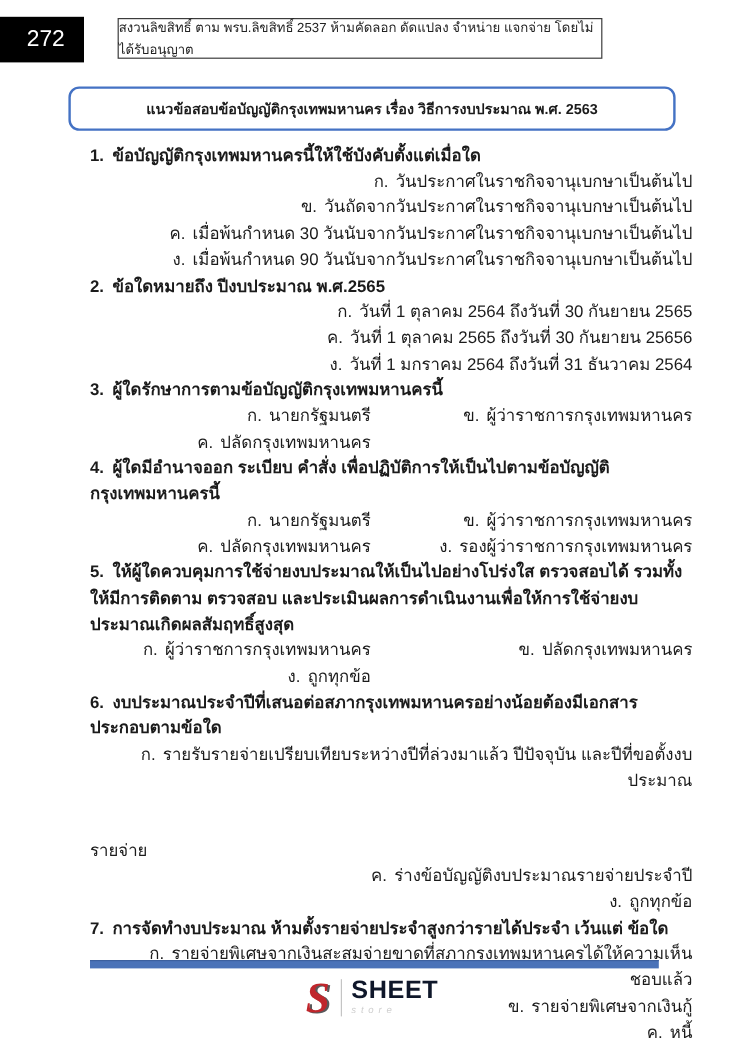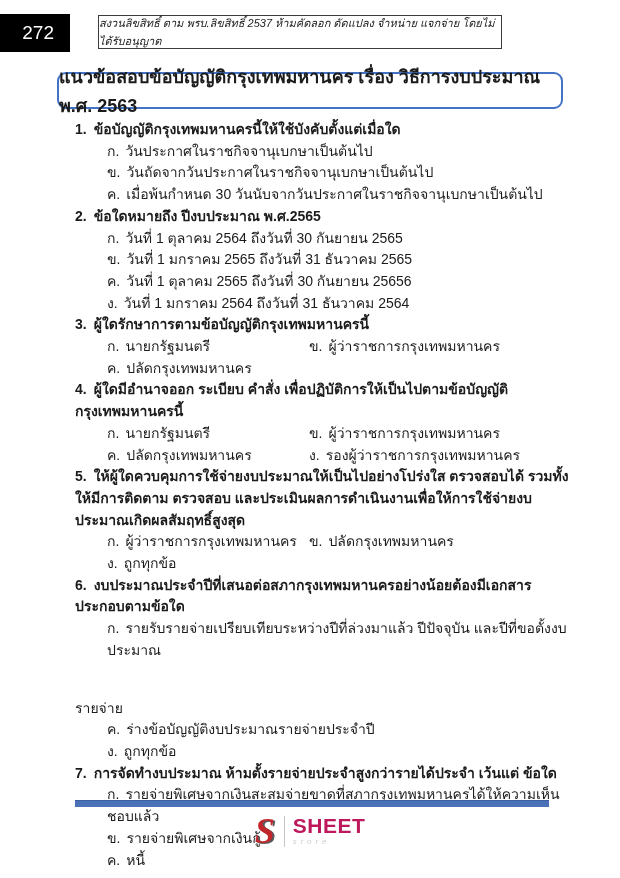--- a/index.html
+++ b/index.html
@@ -20,42 +20,41 @@
     display:flex; align-items:center; justify-content:flex-end;
     padding-right:16px; box-sizing:border-box;
   }
   .copyright-box {
     position:absolute; left:98px; top:15px;
     width:404px; height:34px;
     border:1px solid #3c3c3c;
     display:flex; align-items:center; justify-content:center;
     font-size:11px; color:#222;
     box-sizing:border-box;
-    font-style:italic;
   }
   
   .title-box {
     position:absolute; left:57px; top:72px;
     width:506px; height:37px;
     border:2px solid #4472c4;
     border-radius:9px;
     display:flex; align-items:center; justify-content:center;
-    font-weight:bold; font-size:18px;
+    font-weight:bold; font-size:12px;
     box-sizing:border-box;
   }
   
   .content {
     position:absolute; left:75px; top:119px;
     width:502px;
     font-size:14px;
   }
   .q-head { font-weight:bold; line-height:21.7px; }
   .q-num  { margin-right:7px; }
   .opts   { padding-left:32px; }
-  .opt    { line-height:21.7px; }
+  .opt    { line-height:21.7px;text-align:right; }
   .opts.two-col { display:grid; grid-template-columns:202px auto; }
   .opt-label { margin-right:6px; }
   .opt-cont  { margin-left:-32px; line-height:21.7px;margin-top:36px; }
   
   .footer-bar {
     position:absolute; left:75px; top:800px;
     width:474px; height:7px;
     background:#4a72b8;
     border-top:1px solid #3c5f9e;
     box-sizing:border-box;
@@ -69,21 +68,21 @@
     font-family:"Liberation Serif", serif;
     font-style:italic; font-weight:bold;
     font-size:36px; line-height:36px;
     color:#c0262c;
     text-shadow:2px 1px 0 #58595b;
     margin-right:9px;
   }
   .logo-divider { width:1px; height:31px; background:#c4c4c4; margin-right:8px; }
   .logo-text-col { display:flex; flex-direction:column; }
   .logo-sheet {
-    font-size:21px; font-weight:bold; color:#be185d;
+    font-size:21px; font-weight:bold; color:#0f172a;
     letter-spacing:0.5px; line-height:19px;
   }
   .logo-store {
     font-size:8px; color:#cfcfcf;
     letter-spacing:4px; margin-top:2px;font-style:italic;
   }
 </style>
 </head>
 <body>
 
@@ -99,27 +98,27 @@
   <span>แนวข้อสอบข้อบัญญัติกรุงเทพมหานคร เรื่อง วิธีการงบประมาณ พ.ศ. 2563</span>
 </div>
 
 <div class="content" id="questions-area">
     <div class="question-block">
       <div class="q-head"><span class="q-num">1.</span><span>ข้อบัญญัติกรุงเทพมหานครนี้ให้ใช้บังคับตั้งแต่เมื่อใด</span></div>
       <div class="opts">
         <div class="opt"><span class="opt-label">ก.</span><span>วันประกาศในราชกิจจานุเบกษาเป็นต้นไป</span></div>
         <div class="opt"><span class="opt-label">ข.</span><span>วันถัดจากวันประกาศในราชกิจจานุเบกษาเป็นต้นไป</span></div>
         <div class="opt"><span class="opt-label">ค.</span><span>เมื่อพ้นกำหนด 30 วันนับจากวันประกาศในราชกิจจานุเบกษาเป็นต้นไป</span></div>
+        <div class="opt"><span class="opt-label">ง.</span><span>เมื่อพ้นกำหนด 90 วันนับจากวันประกาศในราชกิจจานุเบกษาเป็นต้นไป</span></div>
       </div>
     </div>
     <div class="question-block">
       <div class="q-head"><span class="q-num">2.</span><span>ข้อใดหมายถึง ปีงบประมาณ พ.ศ.2565</span></div>
       <div class="opts">
         <div class="opt"><span class="opt-label">ก.</span><span>วันที่ 1 ตุลาคม 2564 ถึงวันที่ 30 กันยายน 2565</span></div>
-        <div class="opt"><span class="opt-label">ข.</span><span>วันที่ 1 มกราคม 2565 ถึงวันที่ 31 ธันวาคม 2565</span></div>
         <div class="opt"><span class="opt-label">ค.</span><span>วันที่ 1 ตุลาคม 2565 ถึงวันที่ 30 กันยายน 25656</span></div>
         <div class="opt"><span class="opt-label">ง.</span><span>วันที่ 1 มกราคม 2564 ถึงวันที่ 31 ธันวาคม 2564</span></div>
       </div>
     </div>
     <div class="question-block">
       <div class="q-head"><span class="q-num">3.</span><span>ผู้ใดรักษาการตามข้อบัญญัติกรุงเทพมหานครนี้</span></div>
       <div class="opts two-col">
         <div class="opt"><span class="opt-label">ก.</span><span>นายกรัฐมนตรี</span></div>
         <div class="opt"><span class="opt-label">ข.</span><span>ผู้ว่าราชการกรุงเทพมหานคร</span></div>
         <div class="opt"><span class="opt-label">ค.</span><span>ปลัดกรุงเทพมหานคร</span></div>

